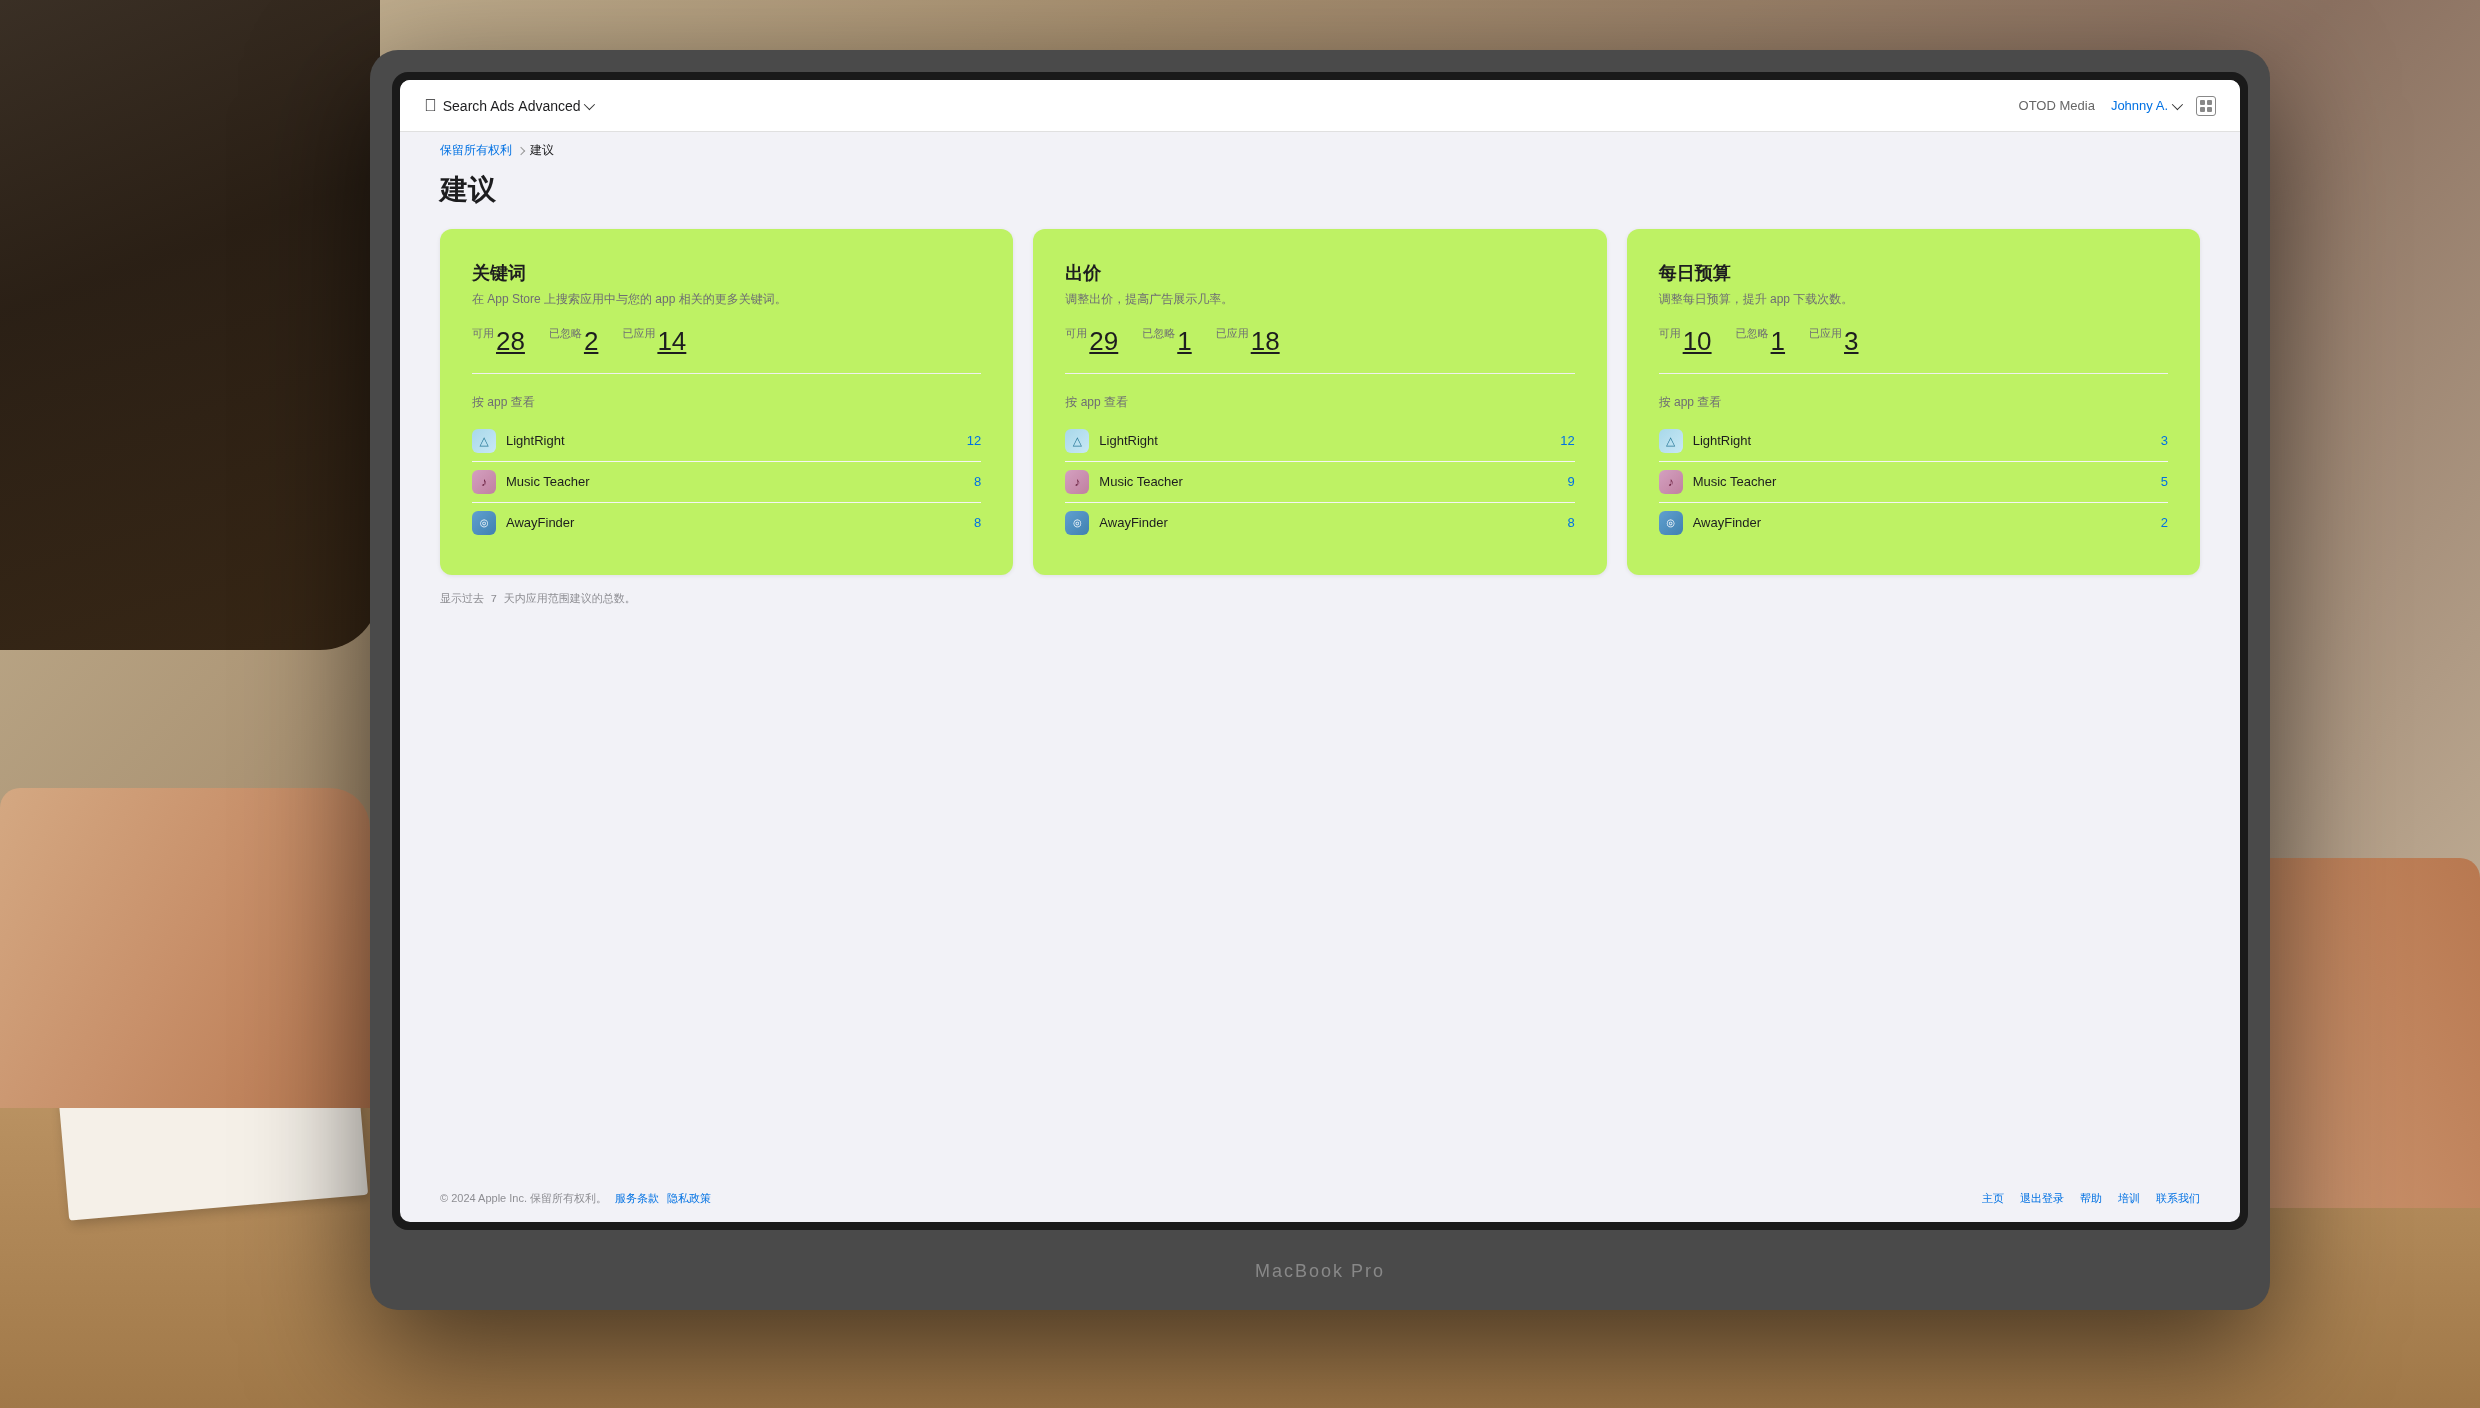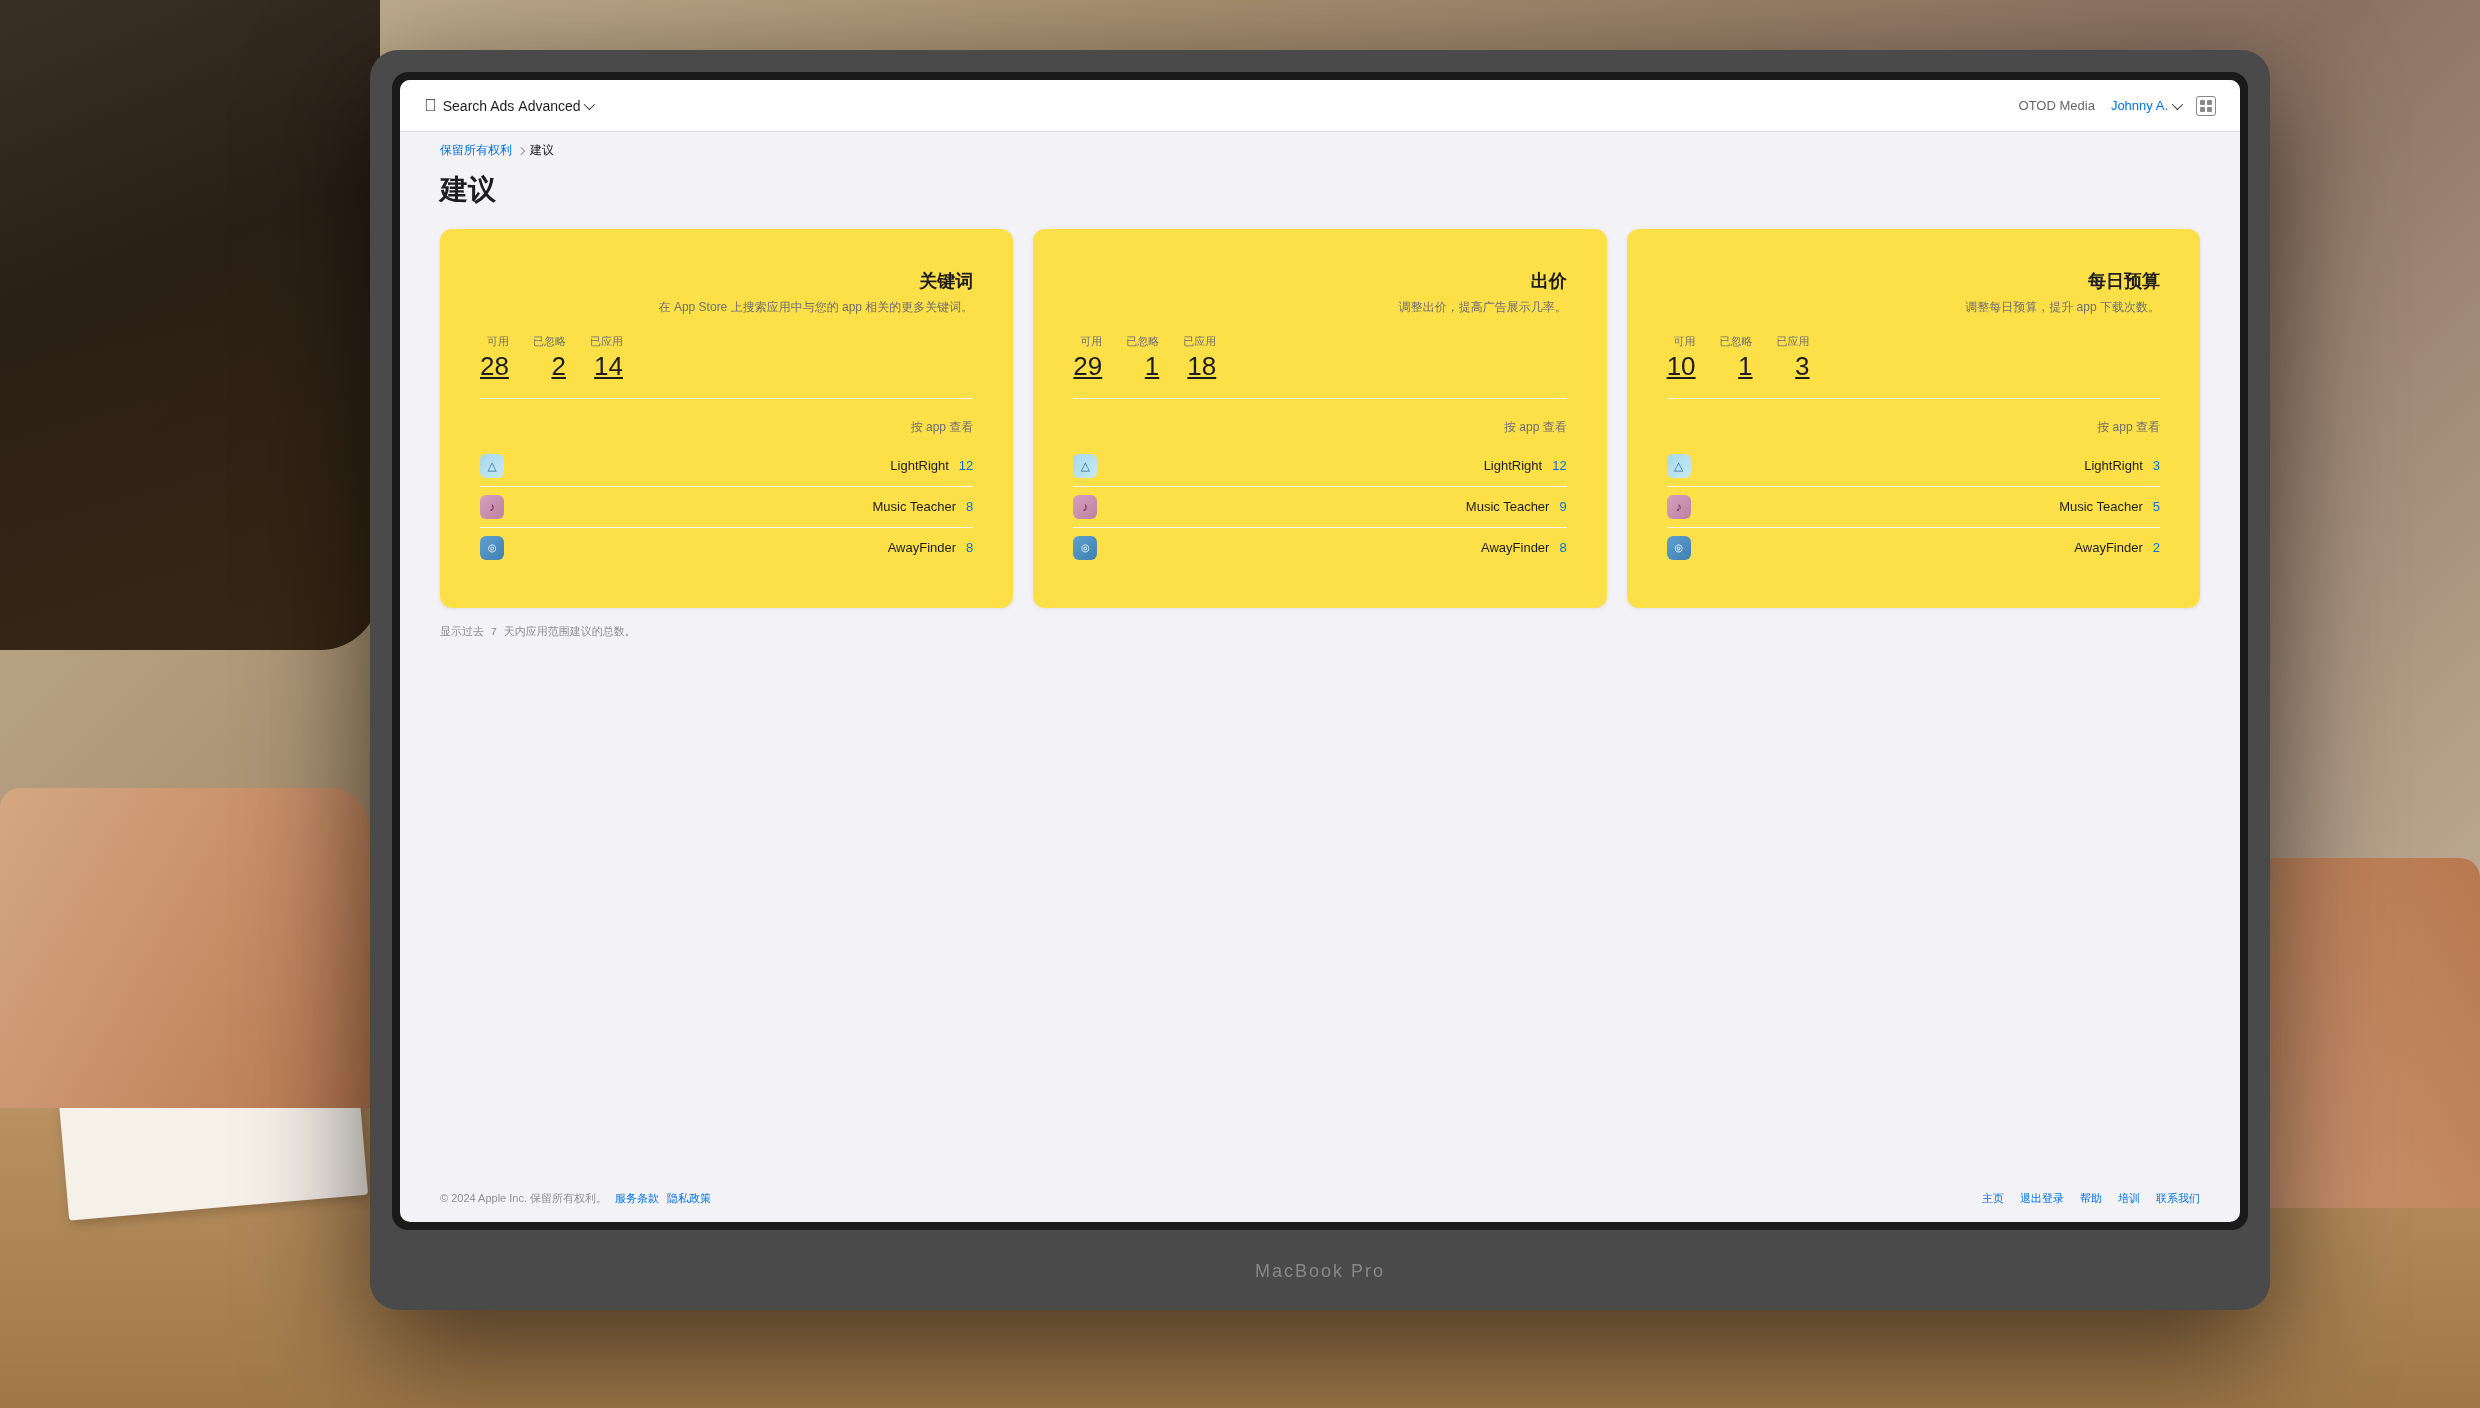--- a/index.html
+++ b/index.html
@@ -157,26 +157,25 @@
     
     .cards-area {
       padding: 0 40px;
       display: flex;
       gap: 20px;
       flex-shrink: 0;
     }
 
     
     .card {
-      background: #fde047;
+      background: #bef264;
       border-radius: 12px;
-      padding: 40px;
+      padding: 32px;
       flex: 1;
       box-shadow: 0 1px 4px rgba(0,0,0,0.08);
-      text-align: right;
     }
 
     .card-title {
       font-size: 18px;
       font-weight: 600;
       color: #1d1d1f;
       margin-bottom: 6px;
     }
 
     .card-desc {
@@ -189,21 +188,21 @@
     .card-stats {
       display: flex;
       gap: 24px;
       margin-bottom: 20px;
       padding-bottom: 16px;
       border-bottom: 1px solid #f0f0f0;
     }
 
     .stat-item {
       display: flex;
-      flex-direction: column;
+      flex-direction: row;
       gap: 2px;
     }
 
     .stat-label {
       font-size: 11px;
       color: #6e6e73;
     }
 
     .stat-value {
       font-size: 26px;

